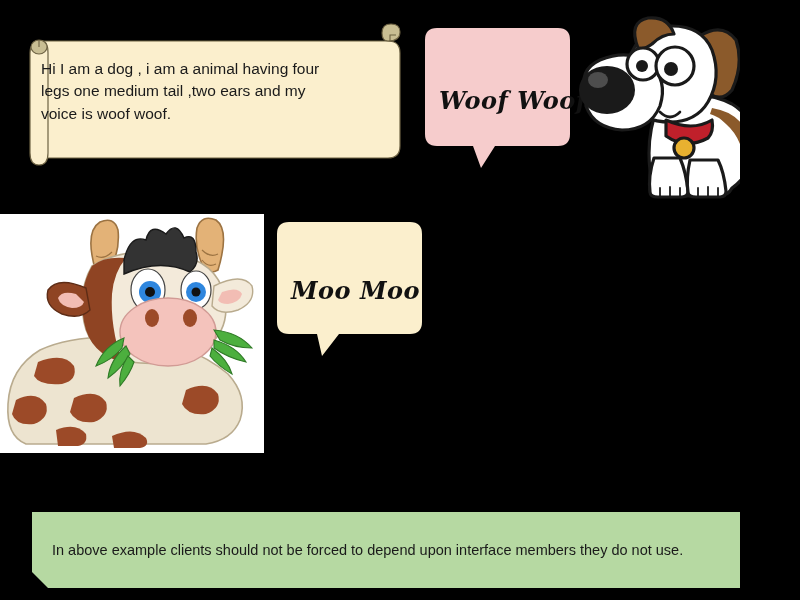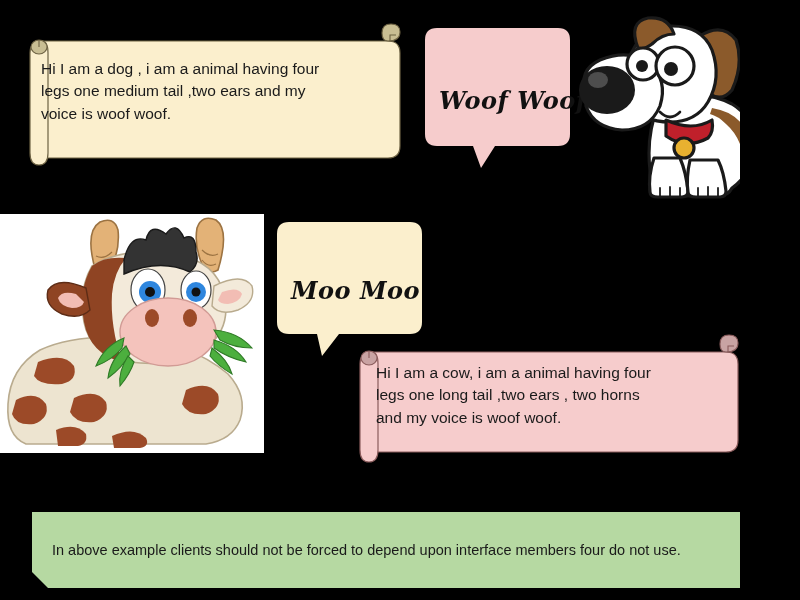--- a/index.html
+++ b/index.html
@@ -204,34 +204,21 @@
     </svg>
   </div>
 
   <div class="bubble" style="left:277px; top:222px;">
     <svg width="150" height="140" viewBox="0 0 150 140">
       <path d="M12,0 L133,0 Q145,0 145,12 L145,100 Q145,112 133,112 L62,112 L45,134 L40,112 L12,112 Q0,112 0,100 L0,12 Q0,0 12,0 Z" fill="#FBEFCD"></path>
     </svg>
     <div class="bubble-text" style="left:14px; top:54px;font-style:italic;">Moo Moo</div>
   </div>
 
-  <div class="scroll-shape" style="left:346px; top:340px;">
-    <svg width="398" height="126" viewBox="0 0 398 126">
-      <path d="M26,12 L380,12 Q392,12 392,24 L392,100 Q392,112 380,112 L26,112 Z" fill="#F6CCCC" stroke="#8a5c5c" stroke-width="1.2"></path>
-      <path d="M26,12 Q14,12 14,24 L14,110 Q14,122 23,122 Q32,122 32,110 L32,24 Q32,12 26,12 Z" fill="#F6CCCC" stroke="#8a5c5c" stroke-width="1.2"></path>
-      <ellipse cx="23" cy="18" rx="8" ry="7" fill="#C9A3A3" stroke="#8a5c5c" stroke-width="1.1"></ellipse>
-      <path d="M23,11 L23,18" stroke="#8a5c5c" stroke-width="1.1" fill="none"></path>
-      <path d="M380,12 Q392,12 392,3 Q392,-5 383,-5 Q374,-5 374,4 Q374,12 380,12 Z" fill="#C9A3A3" stroke="#8a5c5c" stroke-width="1.1"></path>
-      <path d="M382,12 L382,6 L388,6" stroke="#8a5c5c" stroke-width="1.1" fill="none"></path>
-    </svg>
-    <div class="scroll-text" style="left:30px; top:22px; width:355px;">Hi I am a cow, i am a animal having four
-legs one long tail ,two ears , two horns
-and my voice is woof woof.</div>
-  </div>
 
   <div class="banner" style="left:32px; top:512px;">
     <svg width="742" height="76" viewBox="0 0 742 76">
       <path d="M0,0 L726,0 L742,16 L742,76 L16,76 L0,60 Z" fill="#B6D9A2"></path>
     </svg>
-    <div class="banner-text" style="left:20px; top:30px;">In above example clients should not be forced to depend upon interface members four do not use.</div>
+    <div class="banner-text" style="left:20px; top:30px;">In above example clients should not be forced to depend upon interface members they do not use.</div>
   </div>
 
 </div>
 
 </body></html>

